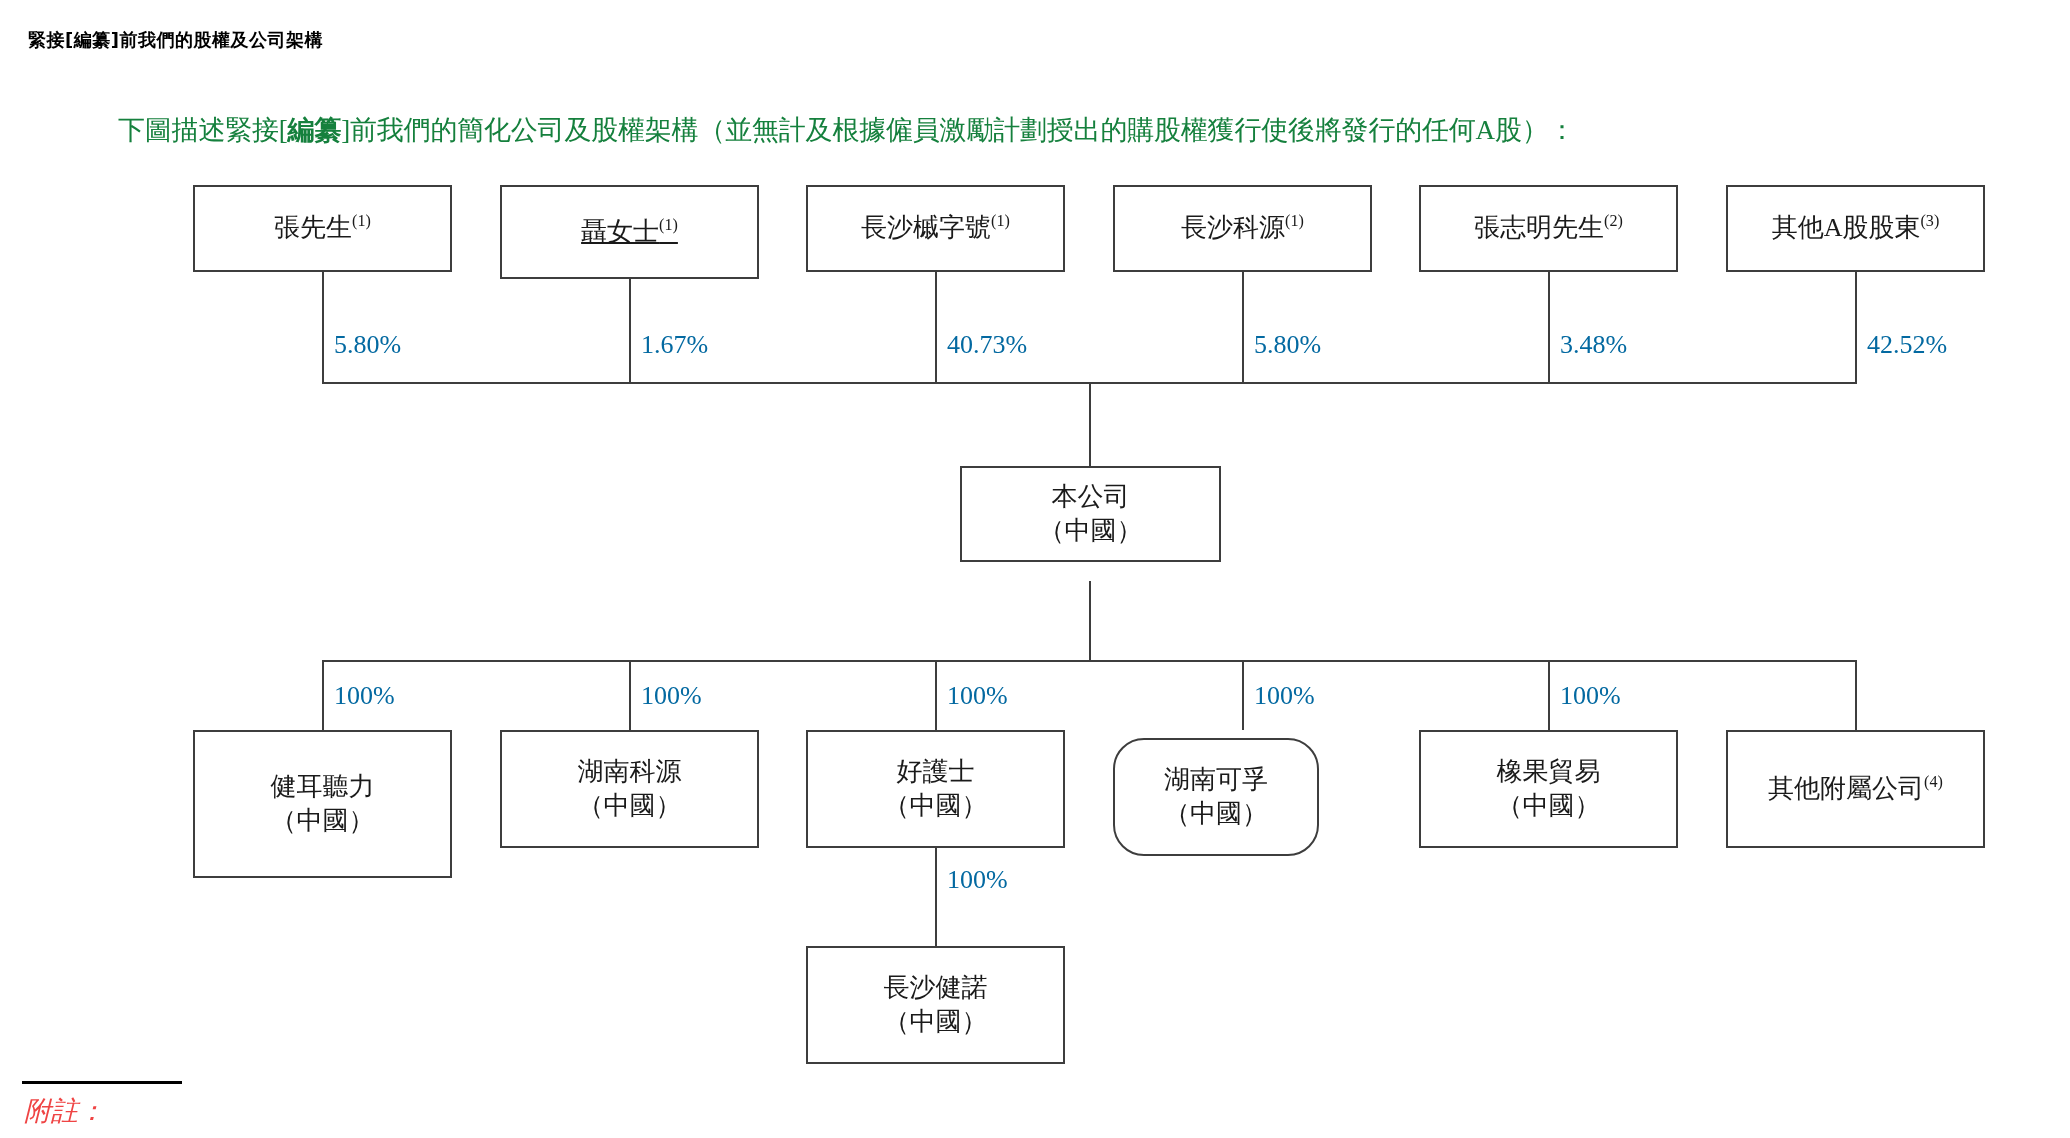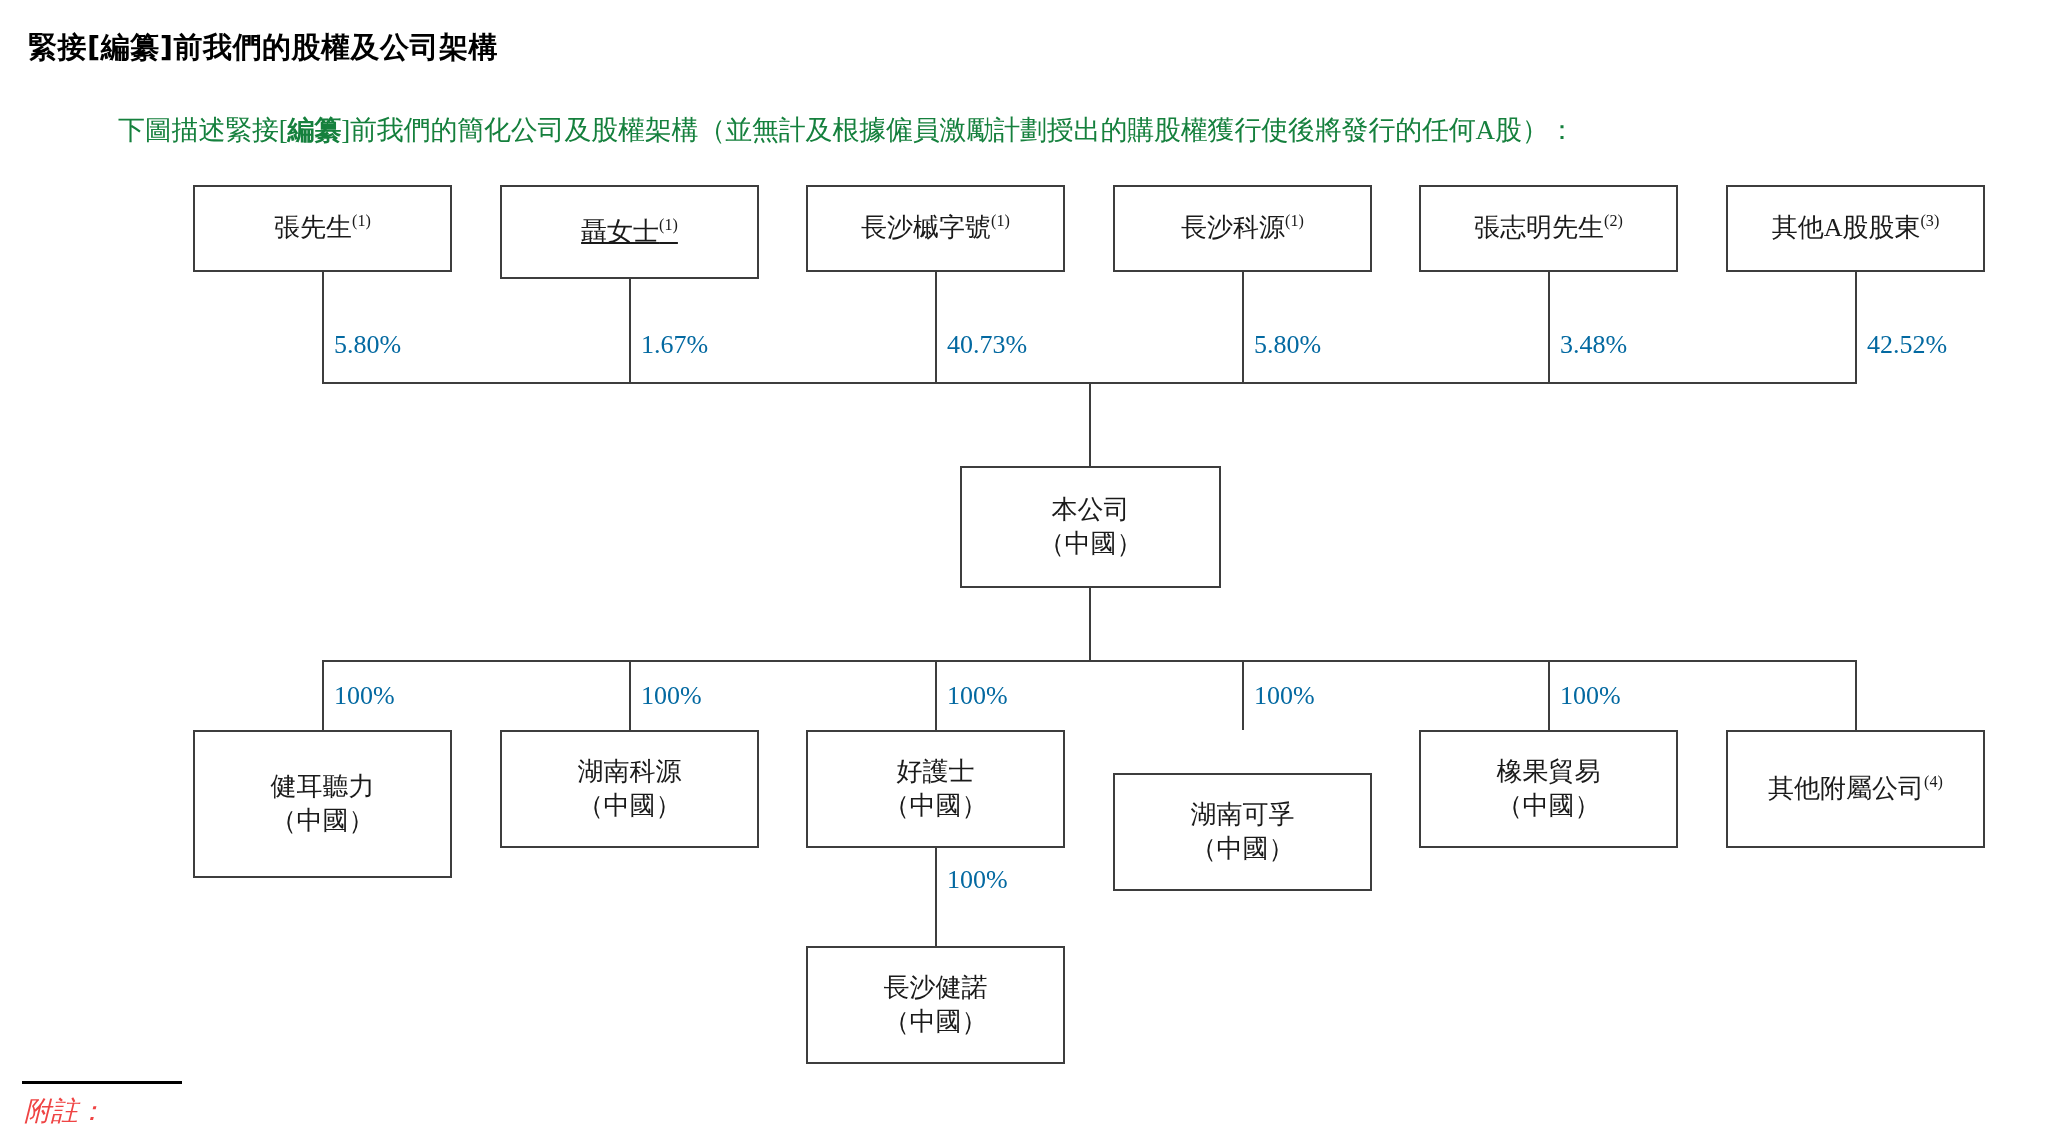--- a/index.html
+++ b/index.html
@@ -16,21 +16,21 @@
     overflow: hidden;
   }
 
   
   #page-title {
     position: absolute;
     left: 28px;
     top: 28px;
     font-family: "DejaVu Sans", "Liberation Sans", sans-serif;
     font-weight: bold;
-    font-size: 29px;
+    font-size: 18px;
     letter-spacing: 0.5px;
     color: #000000;
     white-space: nowrap;
   }
   #intro-paragraph {
     position: absolute;
     left: 118px;
     top: 112px;
     font-size: 27px;
     line-height: 1.35;
@@ -156,21 +156,21 @@
 
   <div class="edge-label" style="left:334px; top:330px;">5.80%</div>
   <div class="edge-label" style="left:641px; top:330px;">1.67%</div>
   <div class="edge-label" style="left:947px; top:330px;">40.73%</div>
   <div class="edge-label" style="left:1254px; top:330px;">5.80%</div>
   <div class="edge-label" style="left:1560px; top:330px;">3.48%</div>
   <div class="edge-label" style="left:1867px; top:330px;">42.52%</div>
 
   <div class="conn-v" style="left:1089px; top:382px; height:85px;"></div>
 
-  <div class="node-box" style="left:960px; top:466px; width:261px; height:122px;">
+  <div class="node-box" style="left:960px; top:466px; width:261px; height:96px;">
     <span class="node-text"><span>本公司</span><br><span>（中國）</span></span>
   </div>
 
   <div class="conn-v" style="left:1089px; top:581px; height:80px;"></div>
 
   <div class="conn-h" style="left:322px; top:660px; width:1535px;"></div>
 
   <div class="conn-v" style="left:322px; top:660px; height:70px;"></div>
   <div class="conn-v" style="left:629px; top:660px; height:70px;"></div>
   <div class="conn-v" style="left:935px; top:660px; height:70px;"></div>
@@ -186,21 +186,21 @@
 
   <div class="node-box" style="left:193px; top:730px; width:259px; height:148px;">
     <span class="node-text"><span>健耳聽力</span><br><span>（中國）</span></span>
   </div>
   <div class="node-box" style="left:500px; top:730px; width:259px; height:118px;">
     <span class="node-text"><span>湖南科源</span><br><span>（中國）</span></span>
   </div>
   <div class="node-box" style="left:806px; top:730px; width:259px; height:118px;">
     <span class="node-text"><span>好護士</span><br><span>（中國）</span></span>
   </div>
-  <div class="node-box" style="left:1113px; top:773px; width:259px; height:118px;">
+  <div class="node-box" style="left:1113px; top:738px; width:206px; height:118px;border-radius:31px;">
     <span class="node-text"><span>湖南可孚</span><br><span>（中國）</span></span>
   </div>
   <div class="node-box" style="left:1419px; top:730px; width:259px; height:118px;">
     <span class="node-text"><span>橡果貿易</span><br><span>（中國）</span></span>
   </div>
   <div class="node-box" style="left:1726px; top:730px; width:259px; height:118px;">
     <span class="node-text"><span>其他附屬公司</span><sup>(4)</sup></span>
   </div>
 
   <div class="conn-v" style="left:935px; top:848px; height:99px;"></div>

